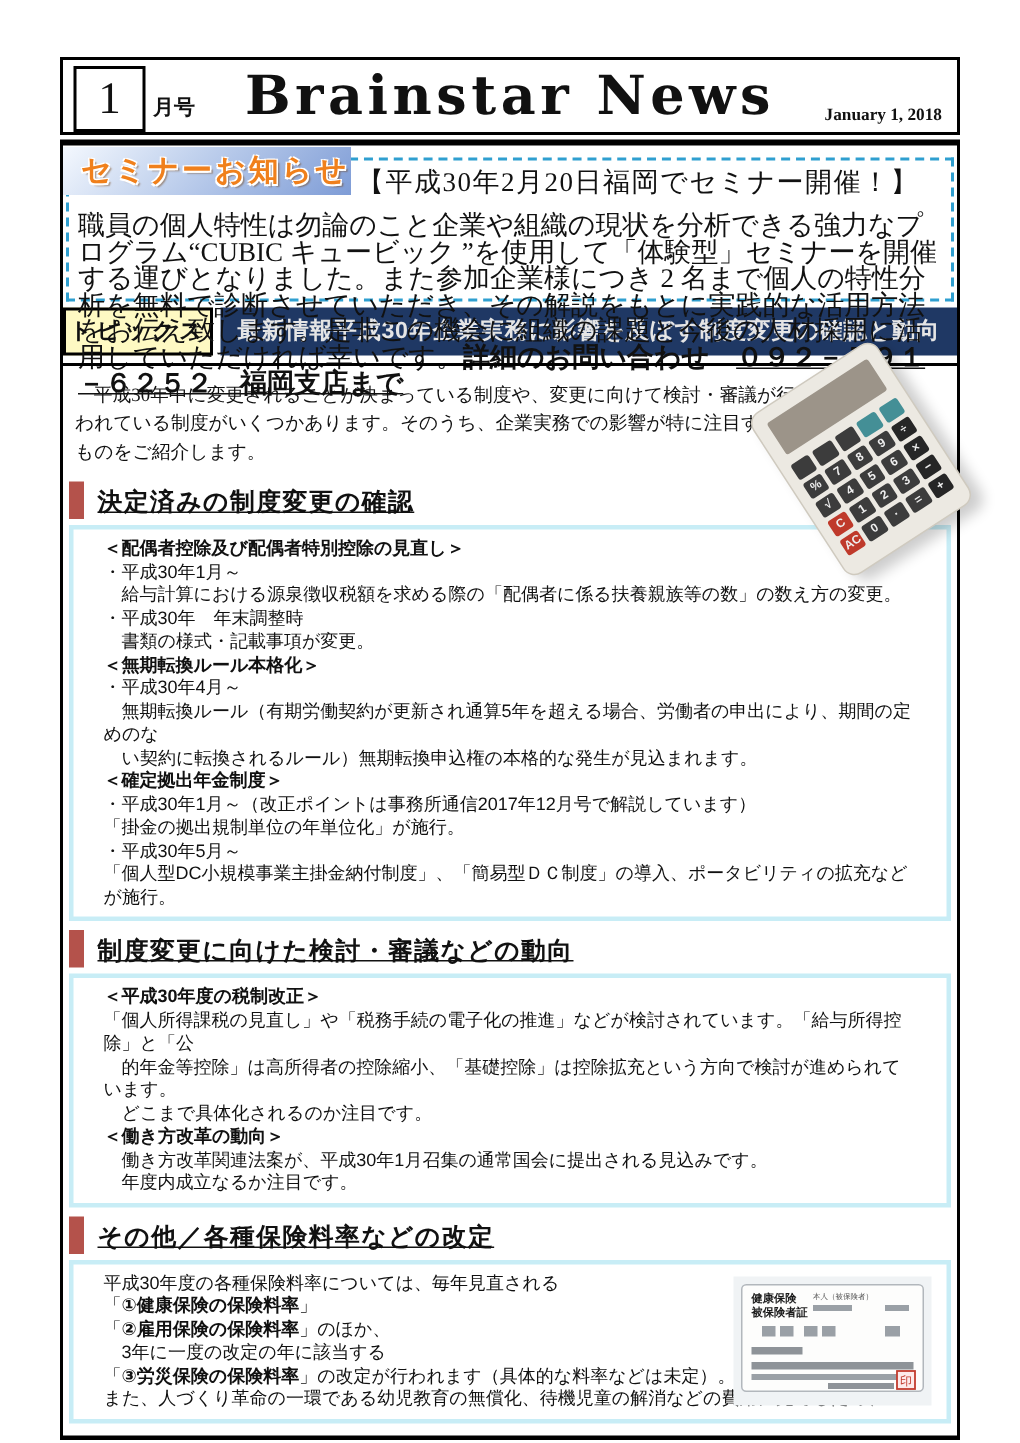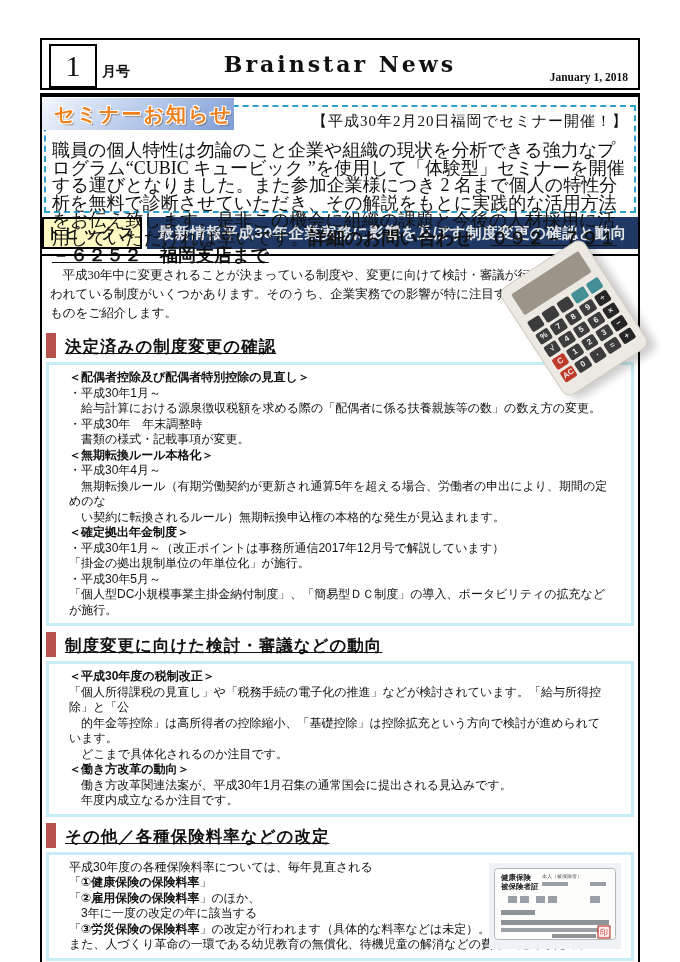--- a/index.html
+++ b/index.html
@@ -9,38 +9,38 @@
     -webkit-font-smoothing:antialiased;
   }
   .page{position:absolute;left:40px;top:38px;width:600px;}
 
   
   .header{border:2px solid #000;height:48px;position:relative;background:#fff;}
   .issue-box{position:absolute;left:7px;top:4px;width:44px;height:40px;border:2px solid #000;
     font-family:"Liberation Serif","DejaVu Serif",serif;font-size:30px;text-align:center;line-height:40px;}
   .issue-suffix{position:absolute;left:60px;bottom:7px;font-size:14px;font-weight:bold;}
   .header-title{text-align:center;font-family:"DejaVu Serif","Liberation Serif",serif;font-weight:bold;
-    font-size:22px;line-height:48px;letter-spacing:3px;}
+    font-size:36px;line-height:48px;letter-spacing:3px;}
   .header-date{position:absolute;right:10px;bottom:5px;font-size:11.5px;font-weight:bold;
     font-family:"Liberation Serif","DejaVu Serif",serif;}
 
   
   .main-frame{margin-top:3px;border:2px solid #000;border-top-width:4px;border-bottom-width:3px;background:#fff;}
 
   
-  .seminar{position:relative;height:120px;}
+  .seminar{position:relative;height:108px;}
   .badge{position:absolute;top:1px;left:0;width:192px;height:32px;z-index:2;
     background:linear-gradient(135deg,#f4f8fe 0%,#c3d3ee 40%,#7e9cd6 100%);
     color:#f0801c;font-weight:bold;font-size:20px;line-height:32px;padding-left:12px;letter-spacing:2px;
     text-shadow:-1px -1px 0 #fff,1px -1px 0 #fff,-1px 1px 0 #fff,1px 1px 0 #fff,2px 2px 1px rgba(110,60,10,.45);
     box-sizing:border-box;}
   .dashed-box{position:absolute;top:8px;left:2px;right:2px;bottom:4px;border:2px dashed #2f9fd0;
     padding:2px 6px;box-sizing:border-box;}
-  .sem-heading{margin-left:186px;text-align:right;font-family:"Liberation Serif","DejaVu Serif",serif;
-    font-size:15px;letter-spacing:1px;height:25px;line-height:25px;white-space:nowrap;}
+  .sem-heading{margin-left:186px;text-align:left;font-family:"Liberation Serif","DejaVu Serif",serif;
+    font-size:18px;letter-spacing:1px;height:25px;line-height:25px;white-space:nowrap;}
   .sem-body{font-family:"Liberation Serif","DejaVu Serif",serif;font-size:18px;line-height:17.5px;margin:8px 0 0;}
 
   .bold{font-weight:bold;}
   .ul{text-decoration:underline;}
 
   
   .topics-row{display:flex;align-items:stretch;height:32px;gap:5px;}
   .topics-label{border:2px solid #000;width:96px;box-sizing:content-box;text-align:center;font-weight:bold;
     font-size:15px;line-height:28px;letter-spacing:3px;background:#fef9c3;flex:0 0 auto;}
   .topics-title{flex:1;background:#1f3864;color:#e5e5e5;font-weight:bold;font-size:15.5px;line-height:32px;

